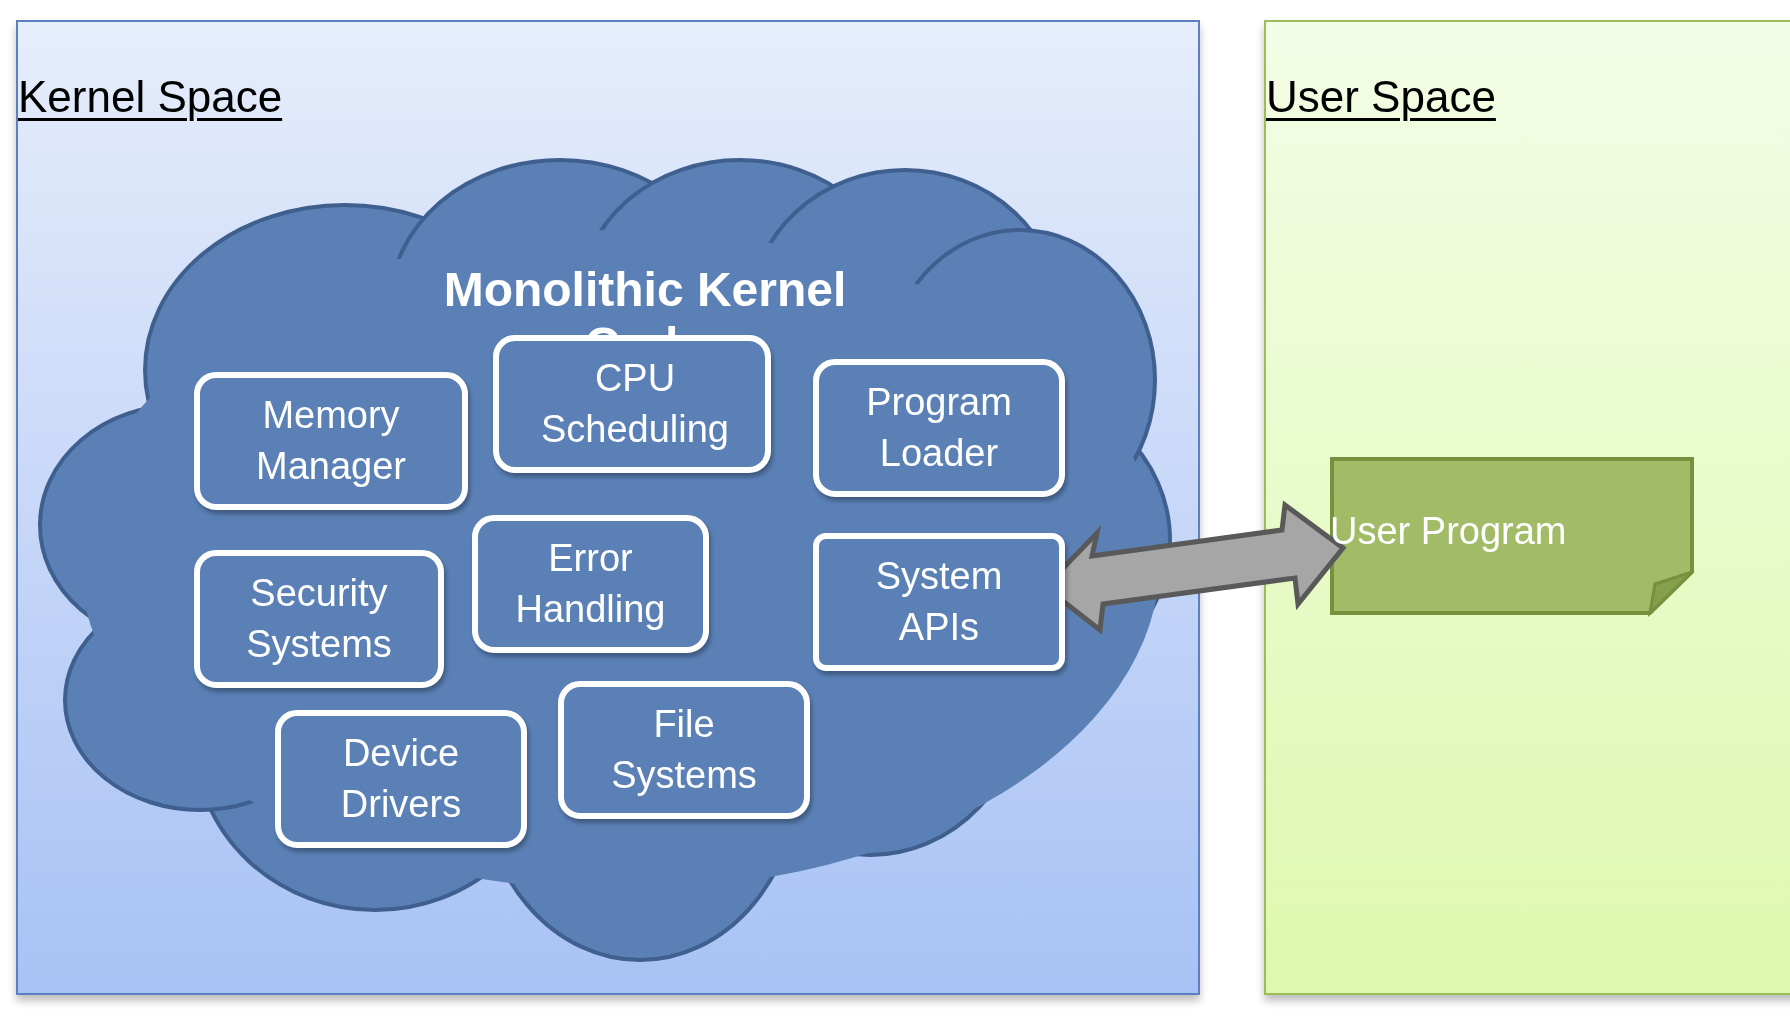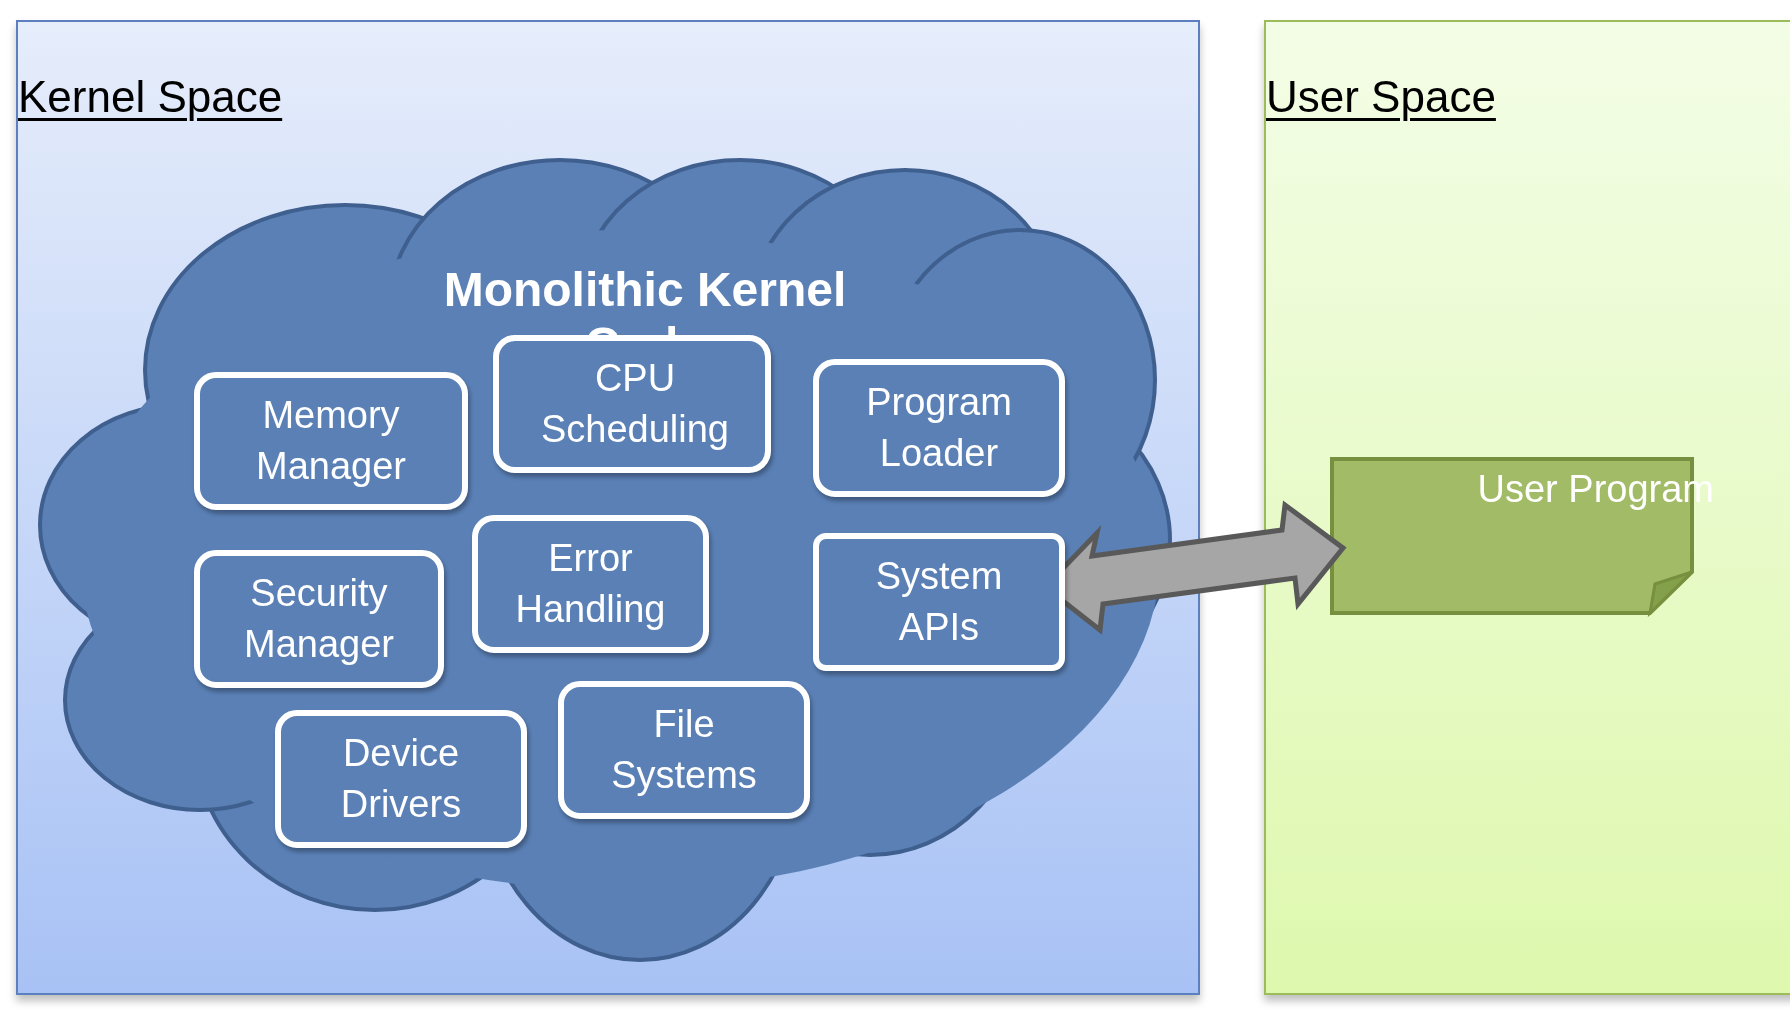--- a/index.html
+++ b/index.html
@@ -13,21 +13,21 @@
   .panel-title { position: absolute; top: 50px; left: 0; right: 0; text-align: left;
     font-size: 44px; color: #000; text-decoration: underline; text-underline-offset: 6px;
     text-decoration-thickness: 3px; font-family: "Liberation Sans", sans-serif; }
   svg#diagram { position: absolute; left: 0; top: 0; }
   .module { position: absolute; box-sizing: border-box; border: 6px solid #ffffff; border-radius: 22px;
     background: #5a80b6; color: #fff; display: flex; align-items: center; justify-content: center;
     text-align: center; font-size: 38px; line-height: 1.35; white-space: pre-line;
     box-shadow: 2px 4px 4px rgba(0,0,0,0.3); }
   #cloud-title { position: absolute; left: 380px; top: 262px; width: 530px; text-align: center;
     color: #fff; font-weight: bold; font-size: 48px; }
-  #user-program-label { position: absolute; left: 1330px; top: 468px; width: 384px; text-align: right;
+  #user-program-label { position: absolute; left: 1330px; top: 510px; width: 384px; text-align: left;
     color: #fff; font-size: 38px; }
 </style>
 </head>
 <body>
 
 <div id="kernel-panel" class="panel">
   <div class="panel-title">Kernel Space</div>
 </div>
 <div id="user-panel" class="panel">
   <div class="panel-title">User Space</div>
@@ -59,21 +59,21 @@
 
 <div id="cloud-title">Monolithic Kernel Code</div>
 
 <div class="module" style="left:194px; top:372px; width:274px; height:138px;">Memory
 Manager</div>
 <div class="module" style="left:493px; top:335px; width:278px; height:138px;padding-left:6px;">CPU
 Scheduling</div>
 <div class="module" style="left:813px; top:359px; width:252px; height:138px;">Program
 Loader</div>
 <div class="module" style="left:194px; top:550px; width:250px; height:138px;">Security
-Manager</div>
+Systems</div>
 <div class="module" style="left:472px; top:515px; width:237px; height:138px;">Error
 Handling</div>
 <div class="module" style="left:813px; top:533px; width:252px; height:138px;border-radius:13px;">System
 APIs</div>
 <div class="module" style="left:275px; top:710px; width:252px; height:138px;">Device
 Drivers</div>
 <div class="module" style="left:558px; top:681px; width:252px; height:138px;">File
 Systems</div>
 
 <div id="user-program-label">User Program</div>

